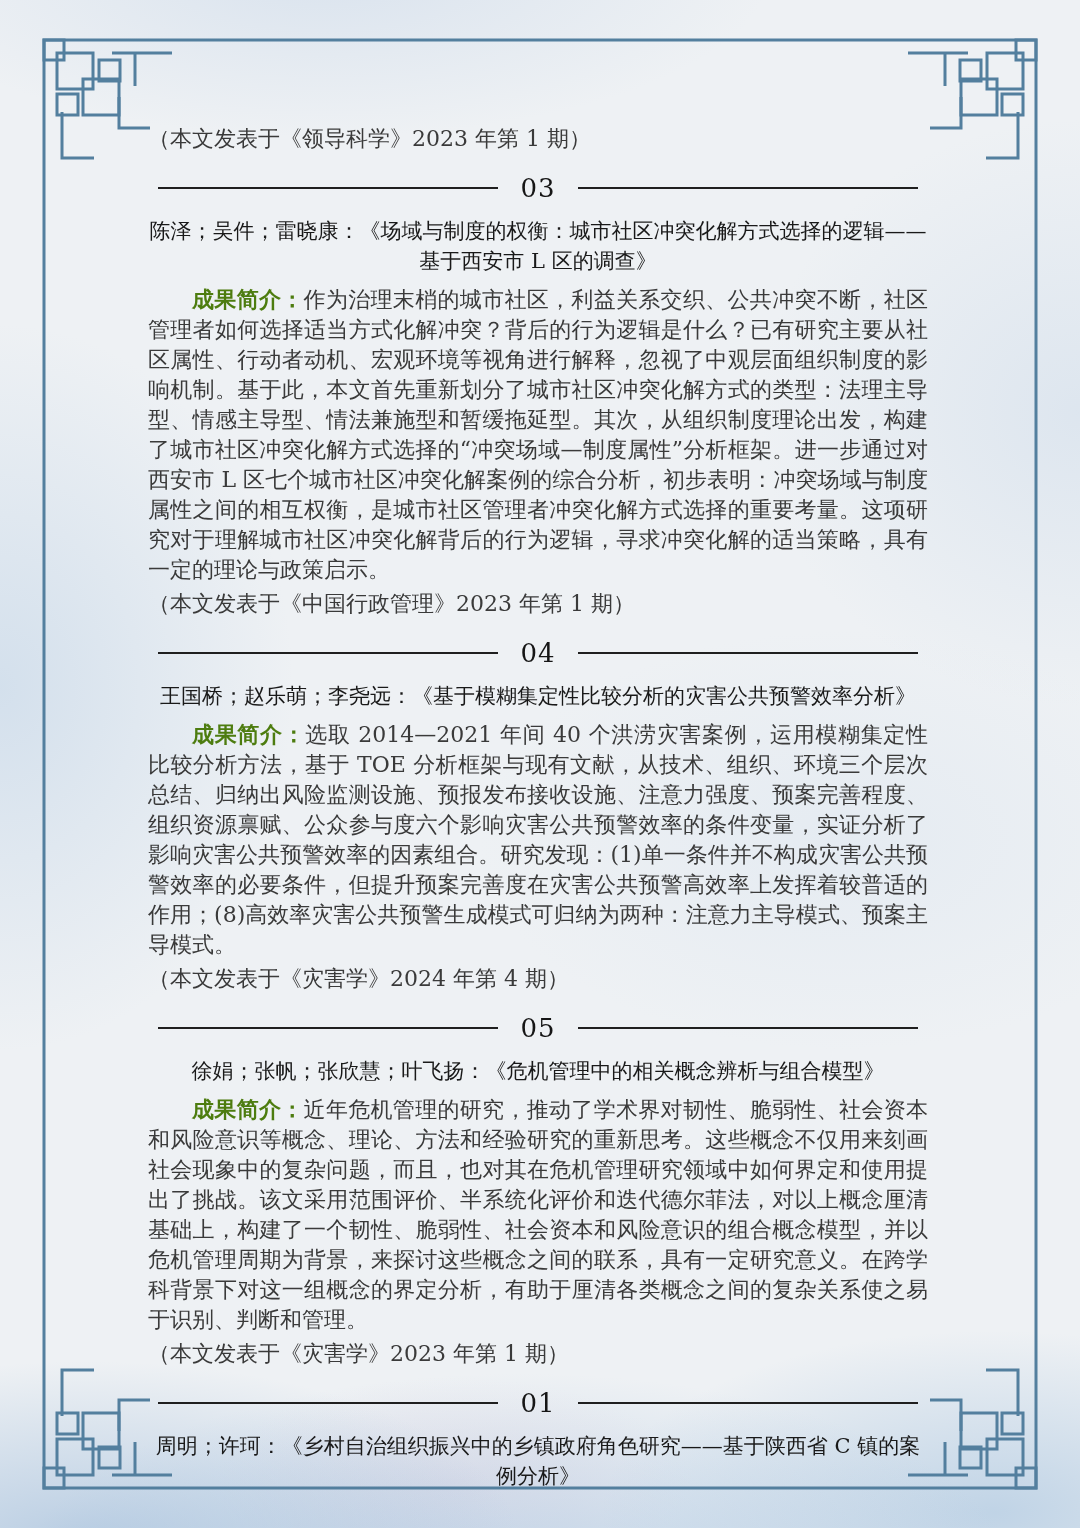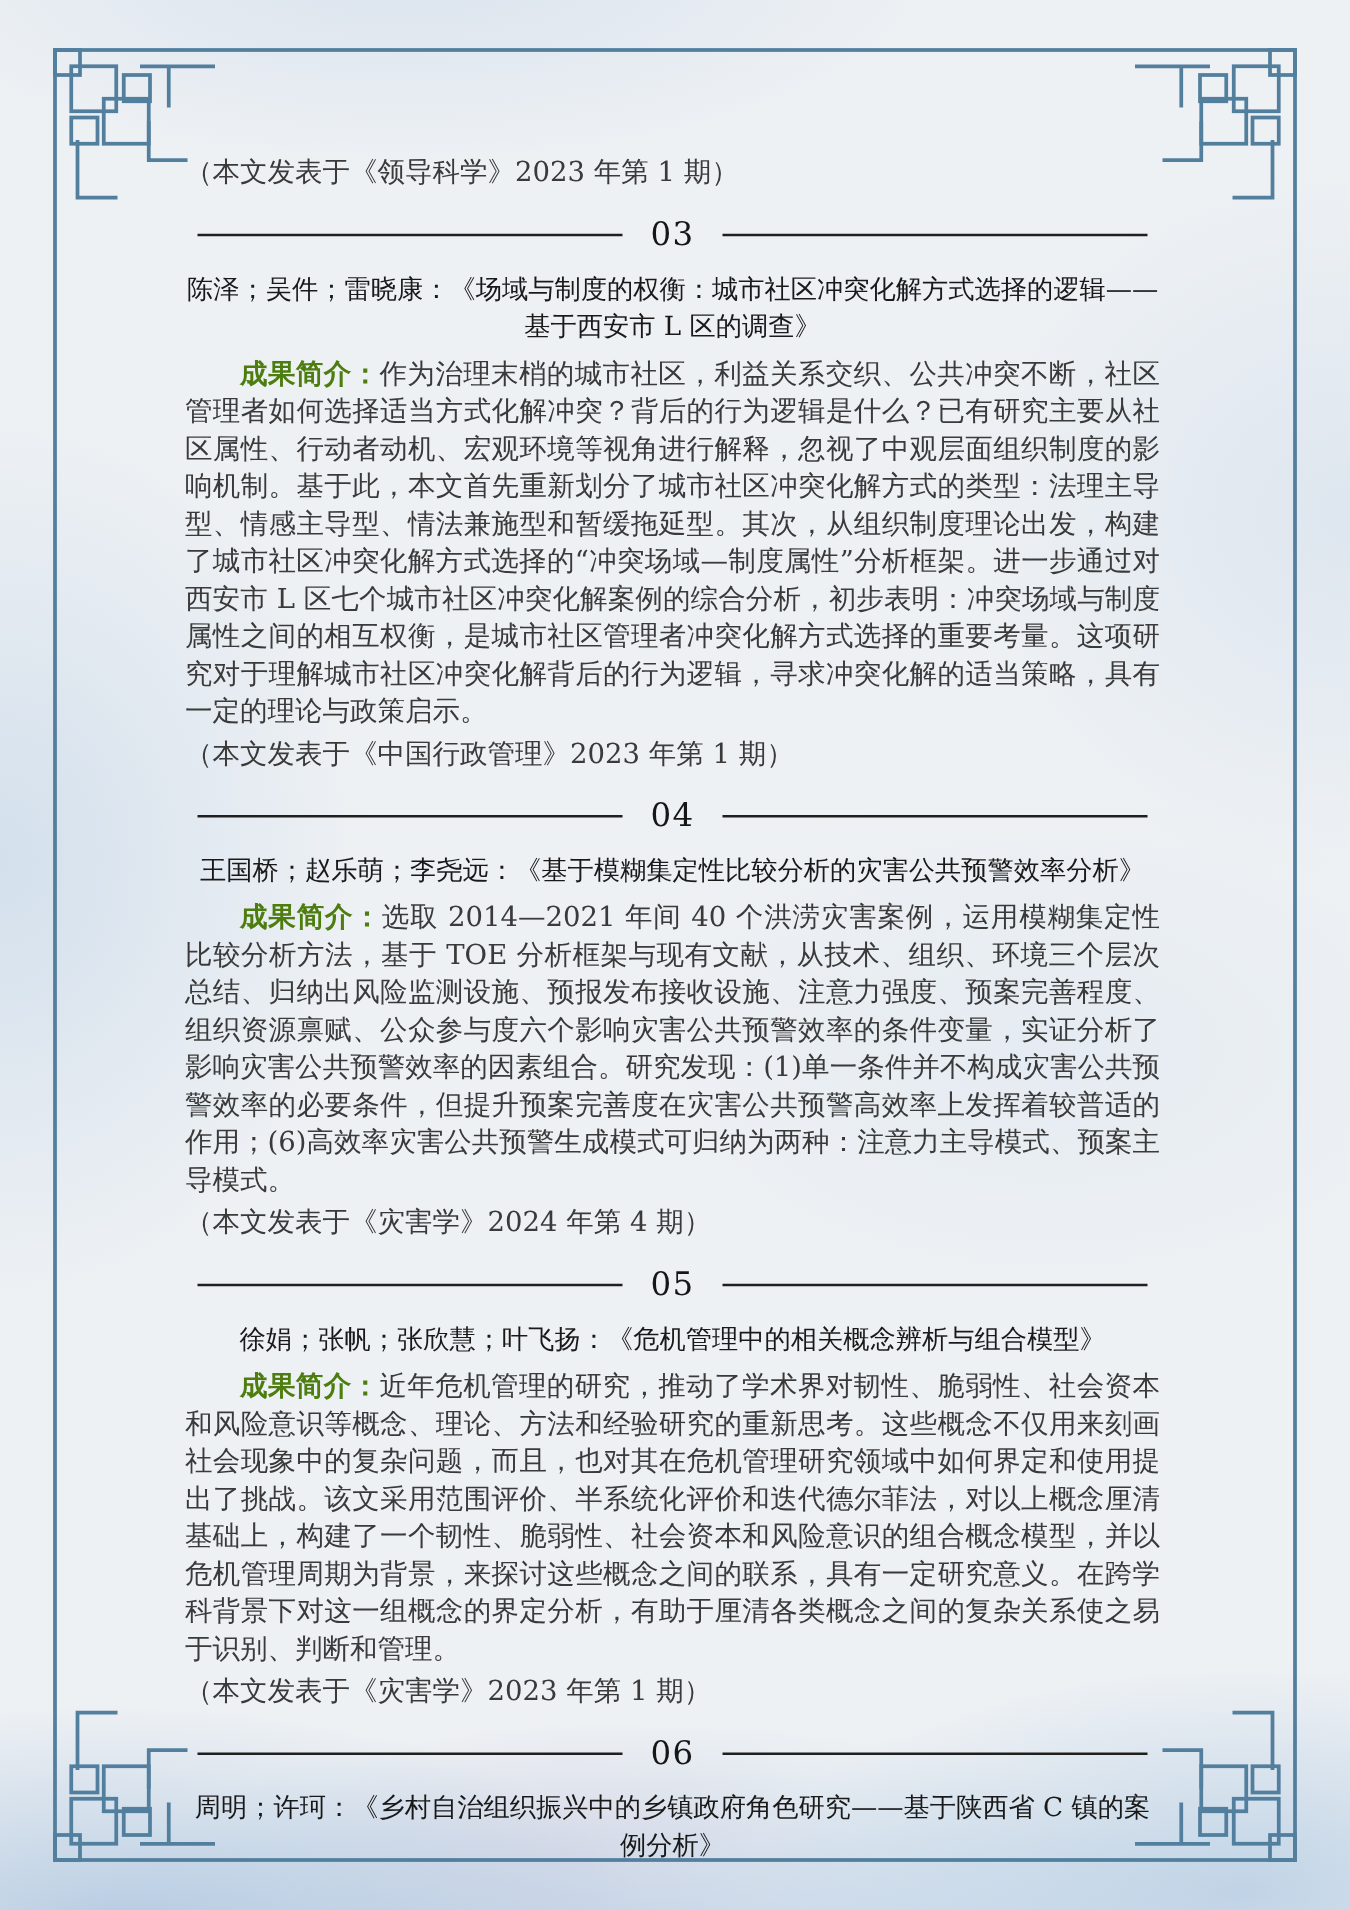--- a/index.html
+++ b/index.html
@@ -120,37 +120,37 @@
     <p class="meta source">（本文发表于《中国行政管理》2023 年第 1 期）</p>
   </section>
 
   <section>
     <div class="divider">
       <span class="rule"></span>
       <span class="num">04</span>
       <span class="rule"></span>
     </div>
     <h2 class="title">王国桥；赵乐萌；李尧远：《基于模糊集定性比较分析的灾害公共预警效率分析》</h2>
-    <p class="abstract"><span class="lab">成果简介：</span><span>选取 2014—2021 年间 40 个洪涝灾害案例，运用模糊集定性比较分析方法，基于 TOE 分析框架与现有文献，从技术、组织、环境三个层次总结、归纳出风险监测设施、预报发布接收设施、注意力强度、预案完善程度、组织资源禀赋、公众参与度六个影响灾害公共预警效率的条件变量，实证分析了影响灾害公共预警效率的因素组合。研究发现：(1)单一条件并不构成灾害公共预警效率的必要条件，但提升预案完善度在灾害公共预警高效率上发挥着较普适的作用；(6)高效率灾害公共预警生成模式可归纳为两种：注意力主导模式、预案主导模式。</span></p>
+    <p class="abstract"><span class="lab">成果简介：</span><span>选取 2014—2021 年间 40 个洪涝灾害案例，运用模糊集定性比较分析方法，基于 TOE 分析框架与现有文献，从技术、组织、环境三个层次总结、归纳出风险监测设施、预报发布接收设施、注意力强度、预案完善程度、组织资源禀赋、公众参与度六个影响灾害公共预警效率的条件变量，实证分析了影响灾害公共预警效率的因素组合。研究发现：(1)单一条件并不构成灾害公共预警效率的必要条件，但提升预案完善度在灾害公共预警高效率上发挥着较普适的作用；(8)高效率灾害公共预警生成模式可归纳为两种：注意力主导模式、预案主导模式。</span></p>
     <p class="meta source">（本文发表于《灾害学》2024 年第 4 期）</p>
   </section>
 
   <section>
     <div class="divider">
       <span class="rule"></span>
       <span class="num">05</span>
       <span class="rule"></span>
     </div>
     <h2 class="title">徐娟；张帆；张欣慧；叶飞扬：《危机管理中的相关概念辨析与组合模型》</h2>
     <p class="abstract"><span class="lab">成果简介：</span><span>近年危机管理的研究，推动了学术界对韧性、脆弱性、社会资本和风险意识等概念、理论、方法和经验研究的重新思考。这些概念不仅用来刻画社会现象中的复杂问题，而且，也对其在危机管理研究领域中如何界定和使用提出了挑战。该文采用范围评价、半系统化评价和迭代德尔菲法，对以上概念厘清基础上，构建了一个韧性、脆弱性、社会资本和风险意识的组合概念模型，并以危机管理周期为背景，来探讨这些概念之间的联系，具有一定研究意义。在跨学科背景下对这一组概念的界定分析，有助于厘清各类概念之间的复杂关系使之易于识别、判断和管理。</span></p>
     <p class="meta source">（本文发表于《灾害学》2023 年第 1 期）</p>
   </section>
 
   <section>
     <div class="divider">
       <span class="rule"></span>
-      <span class="num">06</span>
+      <span class="num">01</span>
       <span class="rule"></span>
     </div>
     <h2 class="title">周明；许珂：《乡村自治组织振兴中的乡镇政府角色研究——基于陕西省 C 镇的案例分析》</h2>
   </section>
 
 </div>
 
 </body></html>

